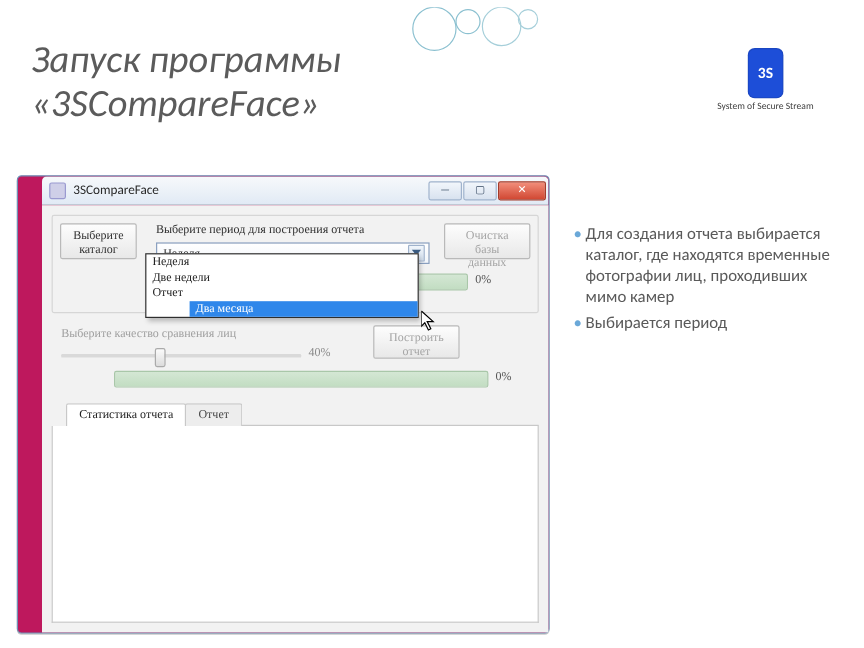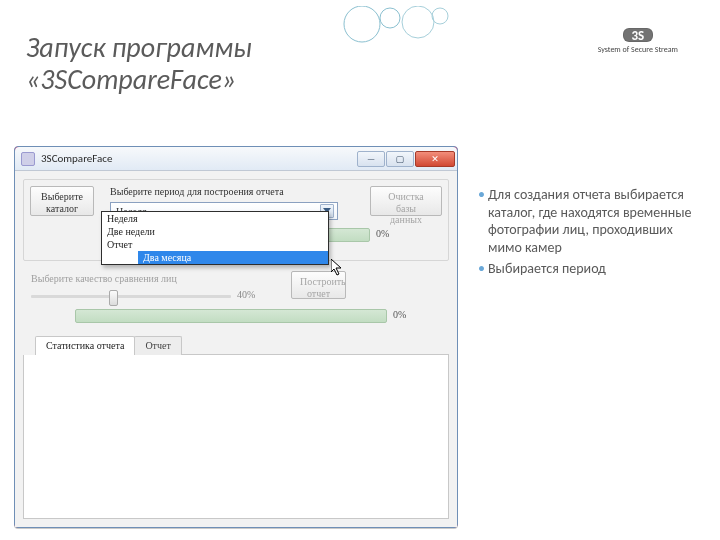--- a/index.html
+++ b/index.html
@@ -6,60 +6,61 @@
   body {
     width: 720px; height: 540px;
     background: #fff;
     font-family: "Segoe UI", Calibri, Arial, sans-serif;
     position: relative;
     overflow: hidden;
   }
   .slide-title {
     position: absolute;
     left: 26px; top: 32px;
-    font-size: 28px;
+    font-size: 32px;
     color: #5b5b5b;
     font-style: italic;
     font-weight: 400;
     line-height: 1.15;
   }
   .decor-rings {
     position: absolute;
     right: 260px; top: 6px;
   }
   .logo-box {
     position: absolute;
     right: 42px; top: 28px;
     text-align: center;
   }
   .logo-badge {
-    width: 30px; height: 14px;
-    background: #737373;
+    width: 30px; height: 42px;
+    background: #1d4ed8;
     border-radius: 6px;
     color: #fff;
     font-size: 13px;
     font-weight: bold;
     display: flex; align-items: center; justify-content: center;
-    margin: 0 auto 2px auto;
+    margin: 12px auto 2px auto;
     border: 1px solid rgba(0,0,0,0.1);
   }
   .logo-caption {
     font-size: 8px;
     color: #444;
   }
   .app-window {
     position: absolute;
     left: 14px; top: 146px;
     width: 444px; height: 382px;
     border: 1px solid #6f8fb6;
     border-radius: 4px;
     background: #be185d;
     box-shadow: 0 1px 0 #c9c9c9;
     font-size: 11px;
     color: #333;
+    padding-left: 20px;
   }
   .titlebar {
     height: 24px;
     background: linear-gradient(#f7f9fb, #e1eaf5);
     border-bottom: 1px solid #c0c8d4;
     display: flex; align-items: center;
     padding: 0 2px 0 6px;
     border-radius: 4px 4px 0 0;
   }
   .titlebar .app-icon {
@@ -178,21 +179,21 @@
     background: #d9d9d9; border-radius: 1px;
   }
   .slider-thumb {
     position: absolute; top: 1px; left: 78px;
     width: 9px; height: 16px;
     background: linear-gradient(#fbfbfb,#dcdcdc);
     border: 1px solid #aaa;
     border-radius: 2px;
   }
   .slider-pct { position: absolute; left: 222px; top: 118px; font-size: 10px; color: #8a8a8a; }
-  .btn-build { position: absolute; left: 276px; top: 100px; width: 55px; height: 28px; }
+  .btn-build { position: absolute; left: 276px; top: 100px; width: 72px; height: 28px; }
   .btn-save  { position: absolute; left: 356px; top: 100px; width: 72px; height: 28px; }
   .progress-bottom {
     position: absolute; left: 60px; top: 138px;
     width: 312px; height: 14px;
     background: linear-gradient(#d4e7d4,#c2ddc2);
     border: 1px solid #a9c7a9;
     border-radius: 2px;
   }
   .pct-bottom { position: absolute; left: 378px; top: 138px; font-size: 10px; color: #555; }
   .tabs {

